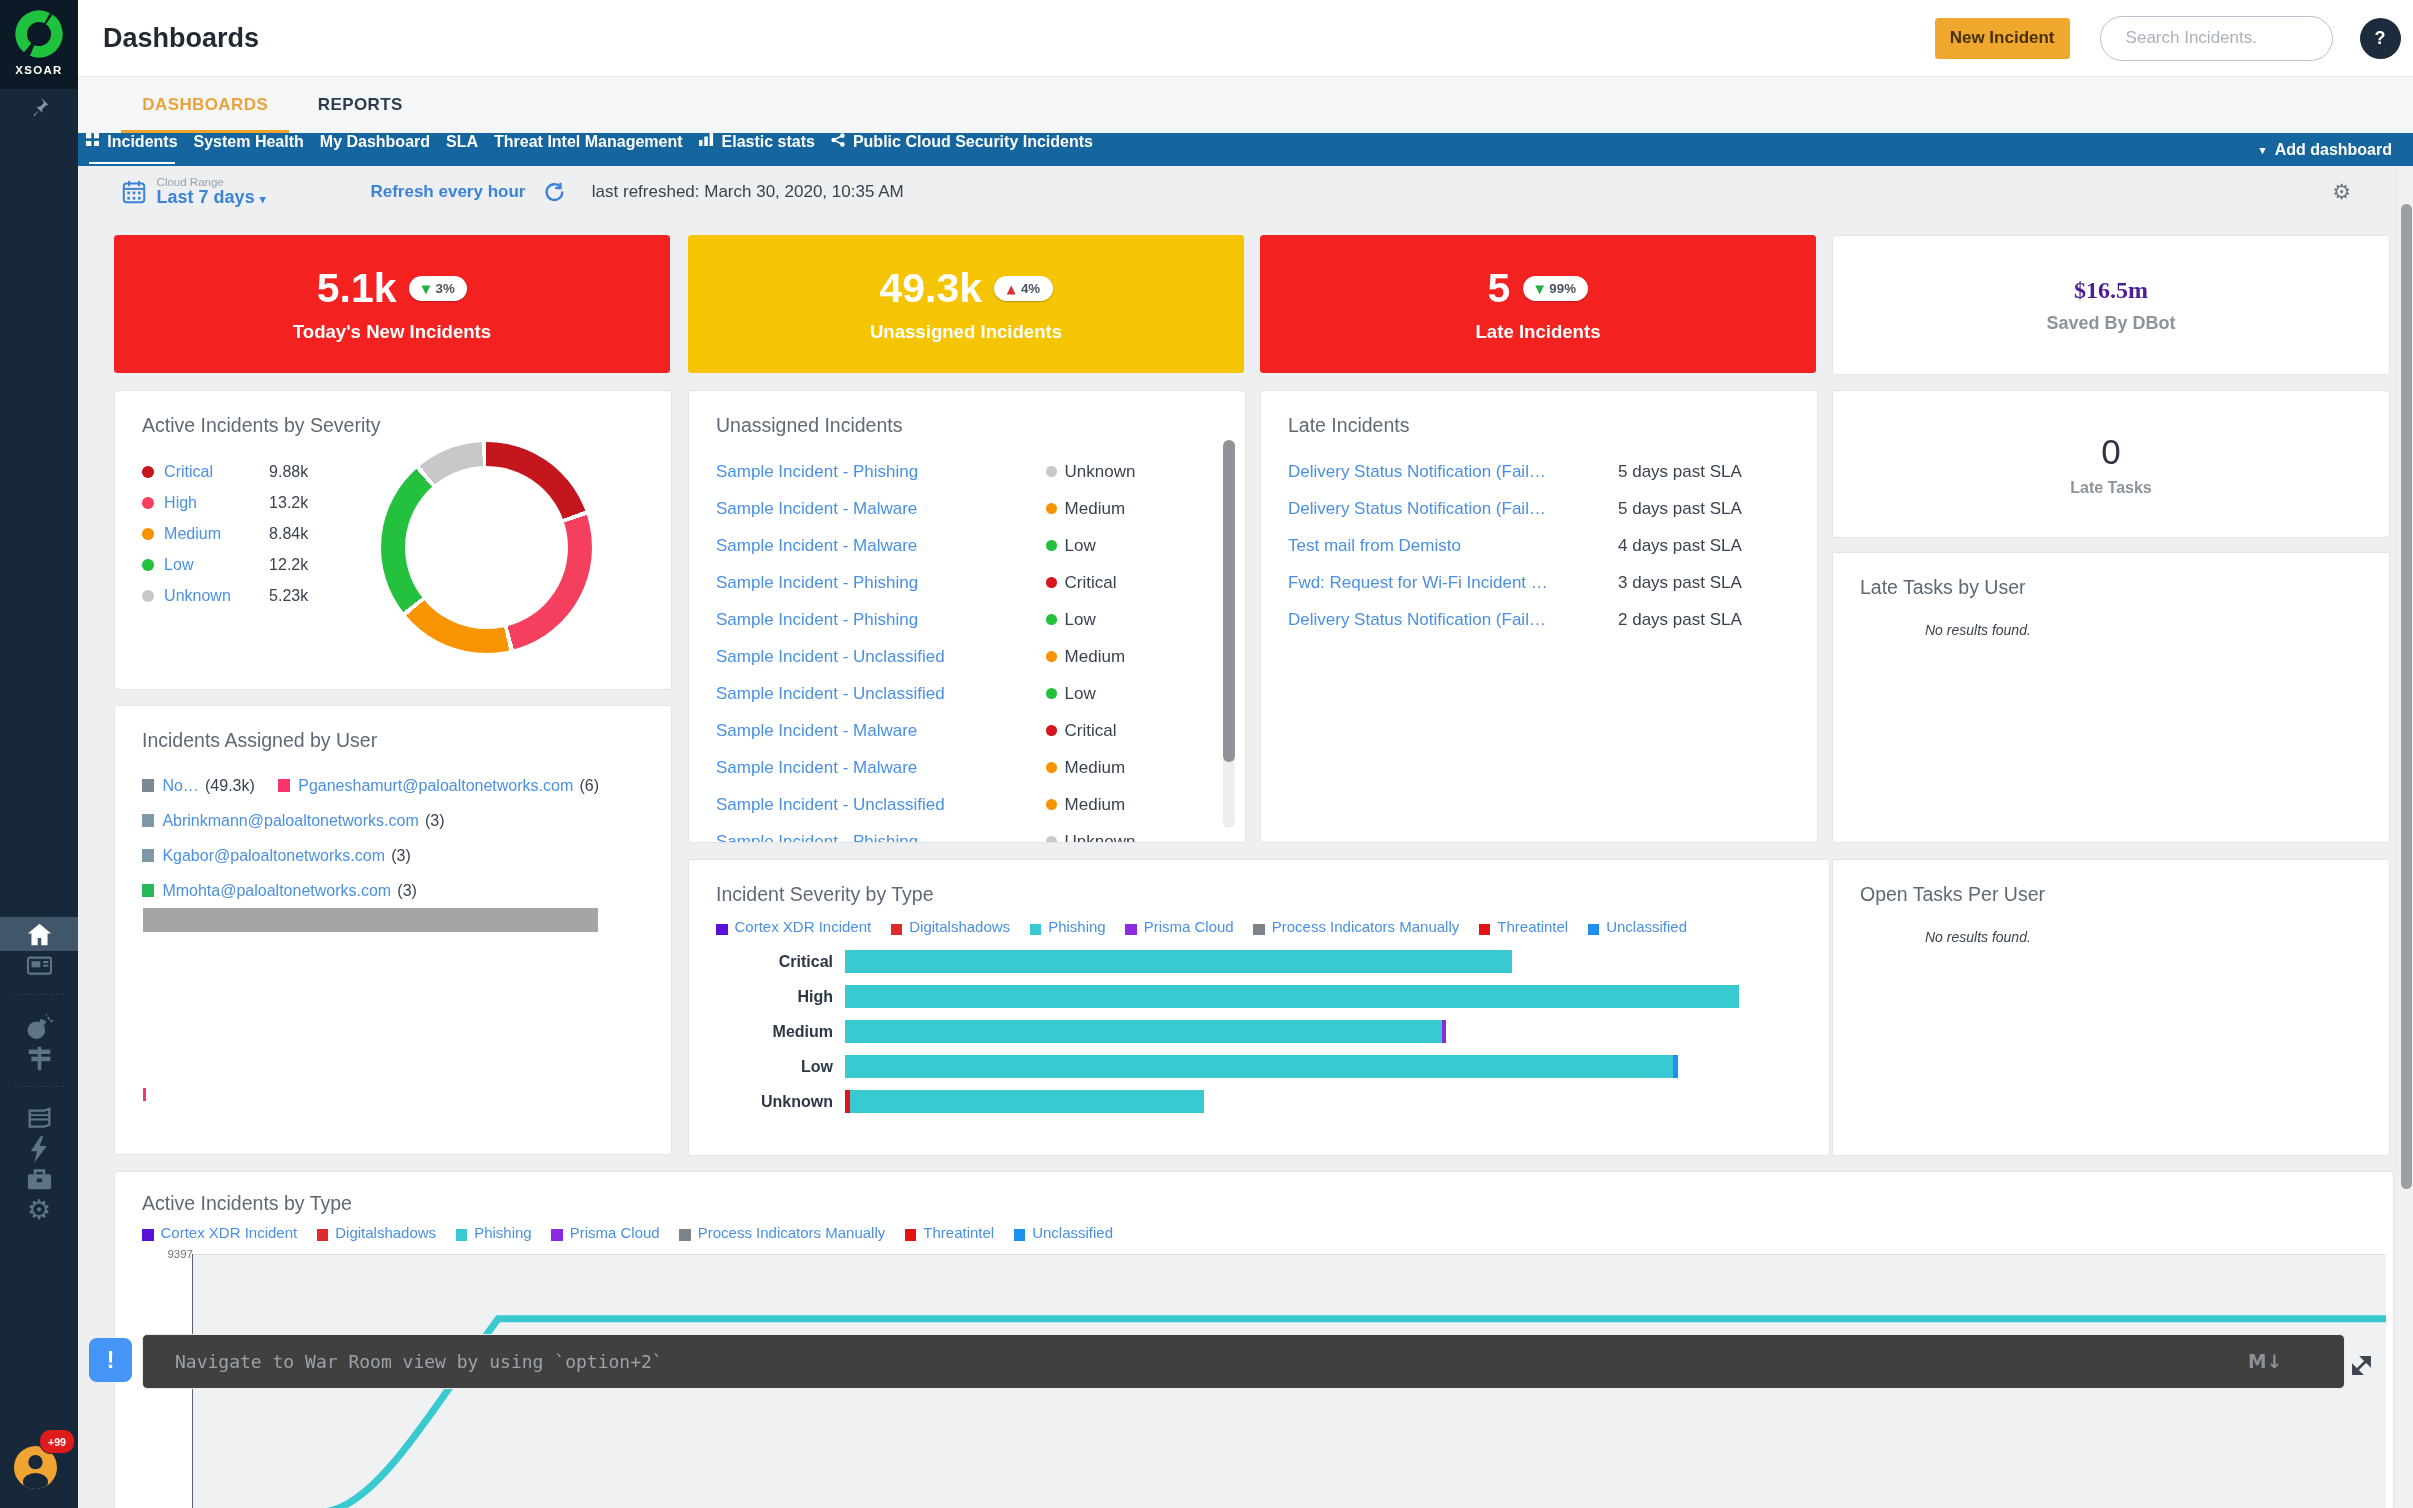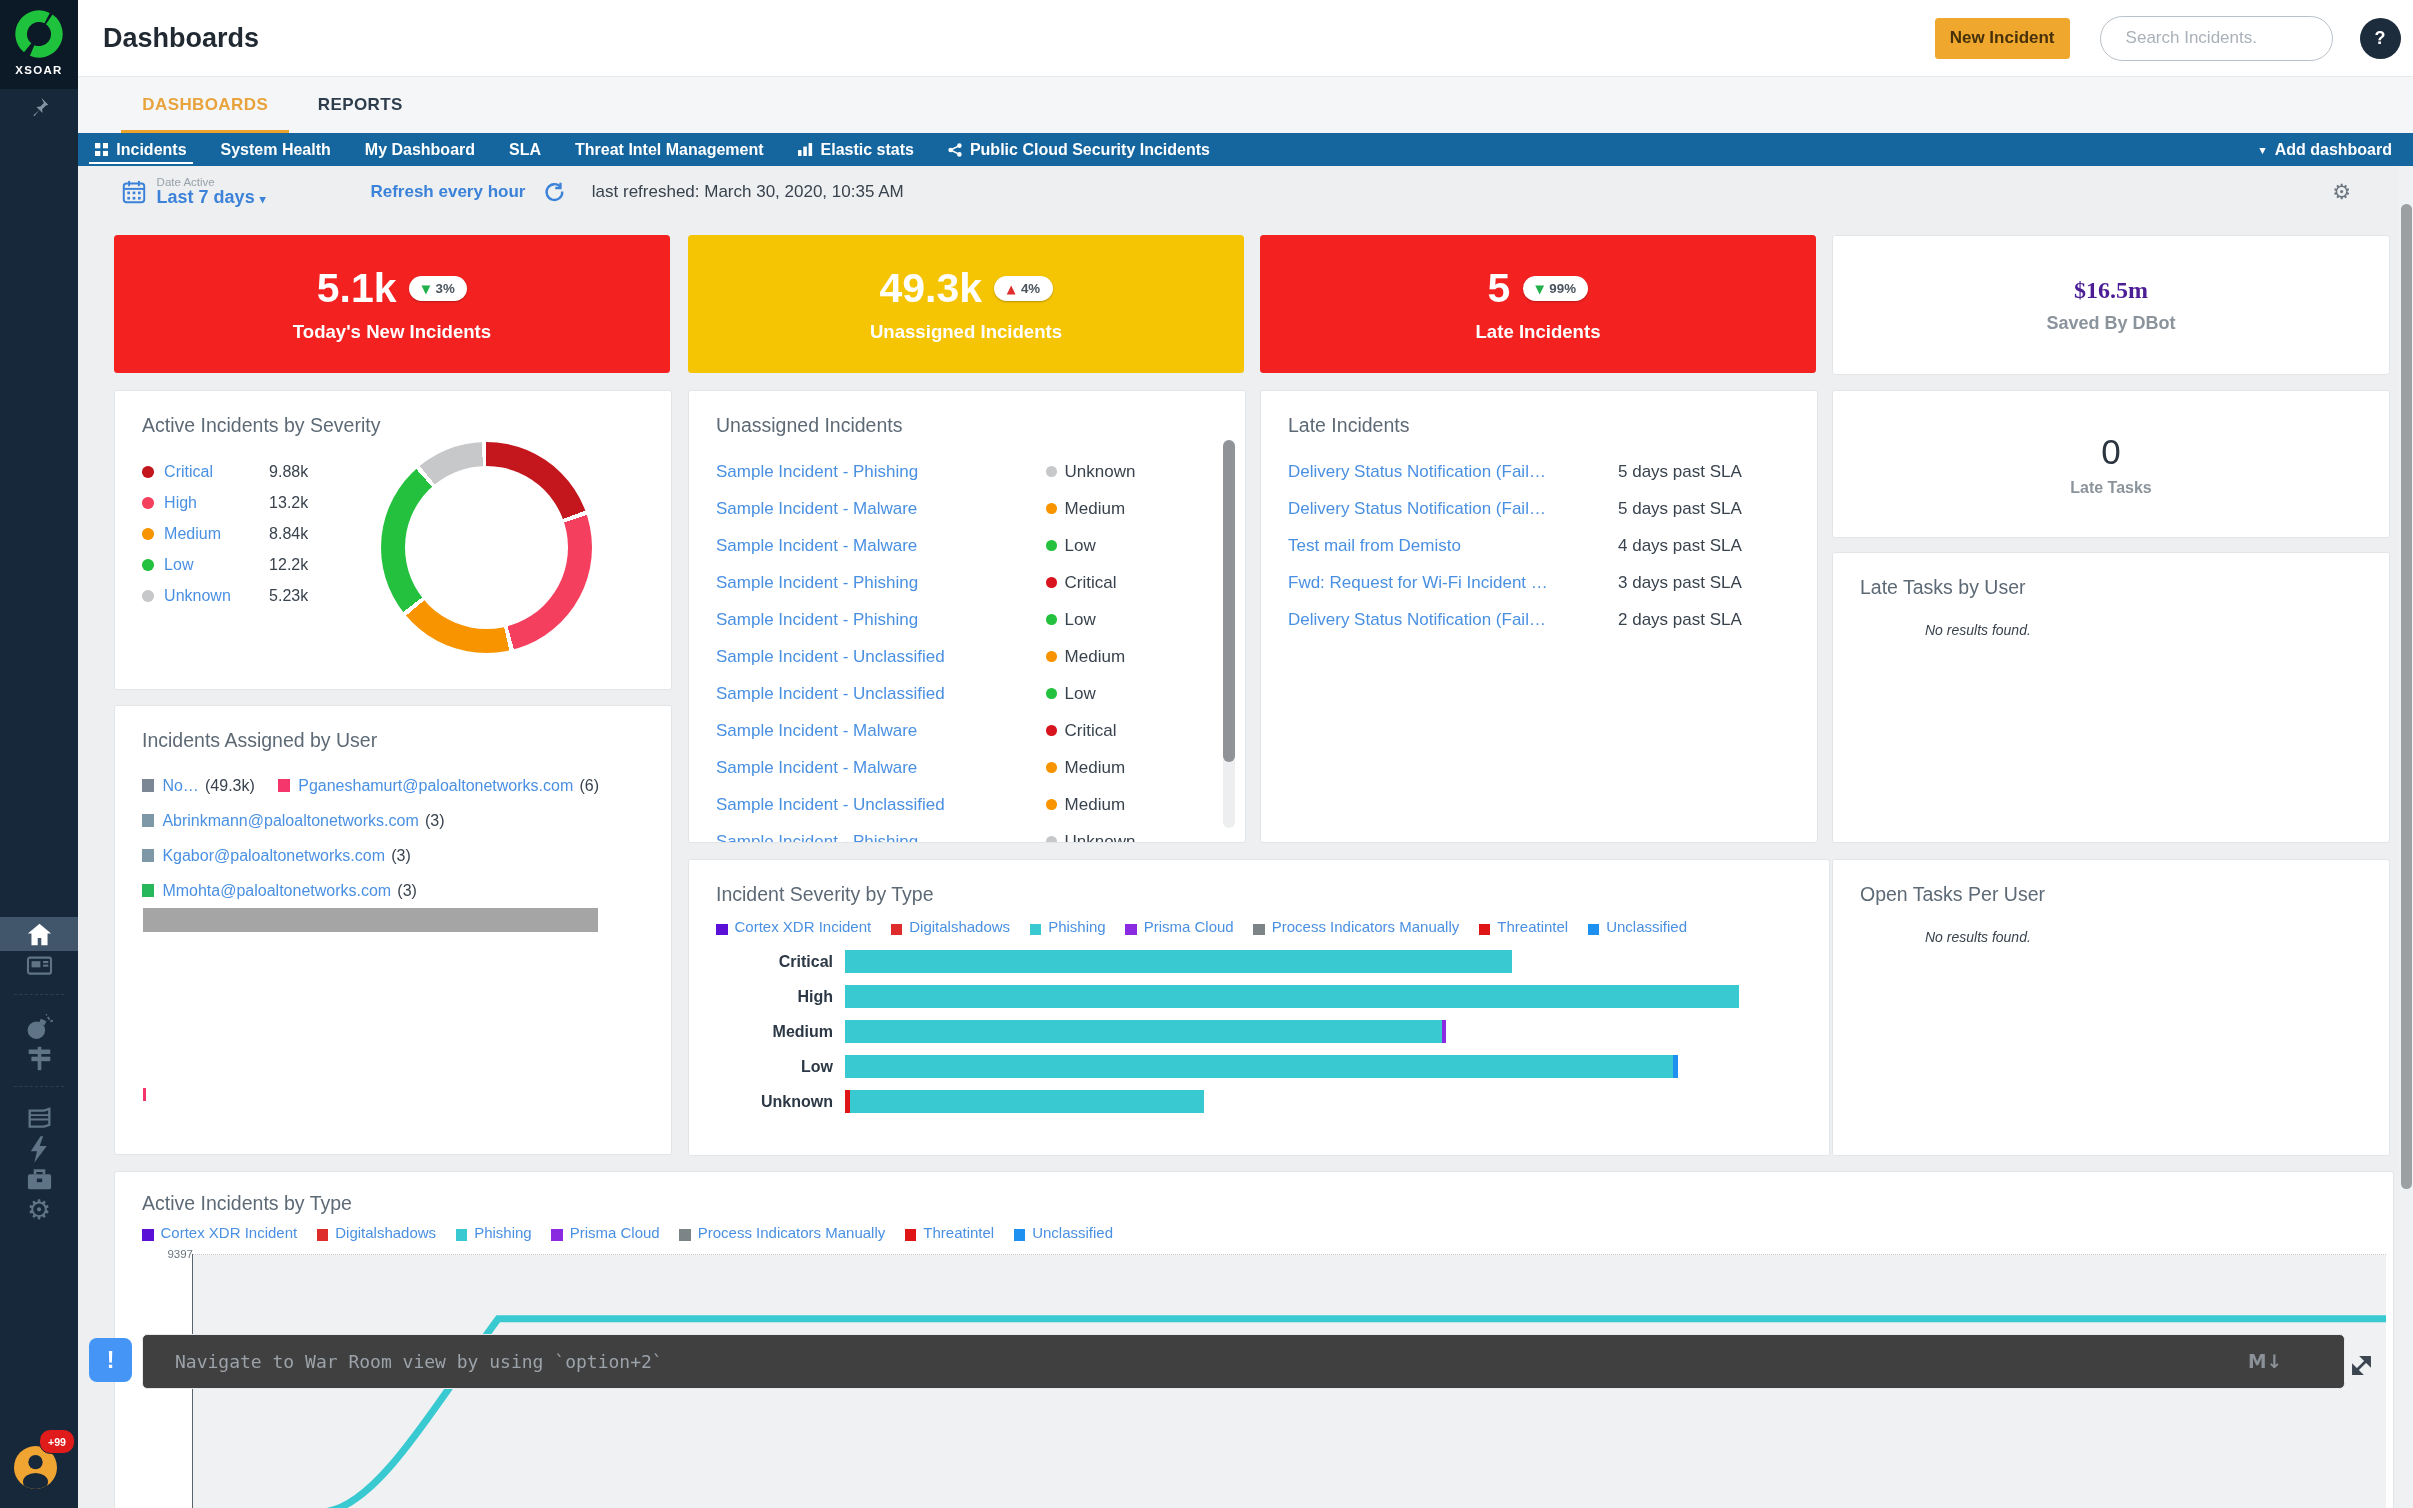--- a/index.html
+++ b/index.html
@@ -39,21 +39,21 @@
   
   #tabsrow{left:78px;top:76px;width:2335px;height:57px;background:#f5f6f8;display:flex;align-items:center;}
   .tab{font-size:17px;font-weight:700;letter-spacing:0.4px;color:#2e3d4b;margin-right:39px;height:57px;
        display:flex;align-items:center;position:relative;cursor:pointer;padding:0 5.3px;}
   .tab.active{color:#e8a33d;}
   .tab.active::after{content:"";position:absolute;left:-16px;right:-16px;bottom:0;height:3.5px;background:#f0a32c;}
   .tab:first-child{margin-left:59px;}
 
   
   #bluebar{left:78px;top:133px;width:2335px;height:33px;background:#15669f;display:flex;align-items:stretch;z-index:5;}
-  .bnav{display:flex;align-items:center;color:#fff;font-size:16px;font-weight:600;padding:0 17px;
+  .bnav{display:flex;color:#fff;font-size:16px;font-weight:600;padding:0 8px;
         position:relative;cursor:pointer;white-space:nowrap;}
   .bnav .bico{margin-right:8px;display:flex;}
   .bnav.active::after{content:"";position:absolute;left:10.6px;right:10.6px;bottom:1.8px;height:2.7px;background:#fff;}
   #bluebar-spacer{flex:1;}
   #add-dashboard{display:flex;align-items:center;color:#fff;font-size:16px;font-weight:600;
      padding:0 21px;cursor:pointer;}
   #add-dashboard .caret{font-size:10.6px;margin-right:7px;}
 
   
   #toolbar{left:78px;top:166px;width:2335px;height:51px;display:flex;align-items:center;}
@@ -302,21 +302,21 @@
             <rect x="6" y="13" width="3" height="3"></rect>
             <rect x="12" y="13" width="3" height="3"></rect>
             <rect x="18" y="13" width="3" height="3"></rect>
             <rect x="6" y="19" width="3" height="3"></rect>
             <rect x="12" y="19" width="3" height="3"></rect>
             <rect x="18" y="19" width="3" height="3"></rect>
           </g>
         </svg>
     </span>
     <div id="dr-col">
-      <div id="dr-label">Date Active</div>
+      <div id="dr-label">Cloud Range</div>
       <div id="dr-value"><span>Last 7 days</span> <span class="caret">▾</span></div>
     </div>
     <span id="refresh-link">Refresh every hour</span>
     <span id="refresh-ico">
       <svg width="21" height="21" viewBox="0 0 24 24" fill="none" stroke="#3b82d8" stroke-width="2.6">
           <path d="M20 7a9 9 0 1 0 2 5"></path>
           <path d="M20 2v6h-6" fill="none"></path>
         </svg>
     </span>
     <span id="last-refreshed">last refreshed: March 30, 2020, 10:35 AM</span>

